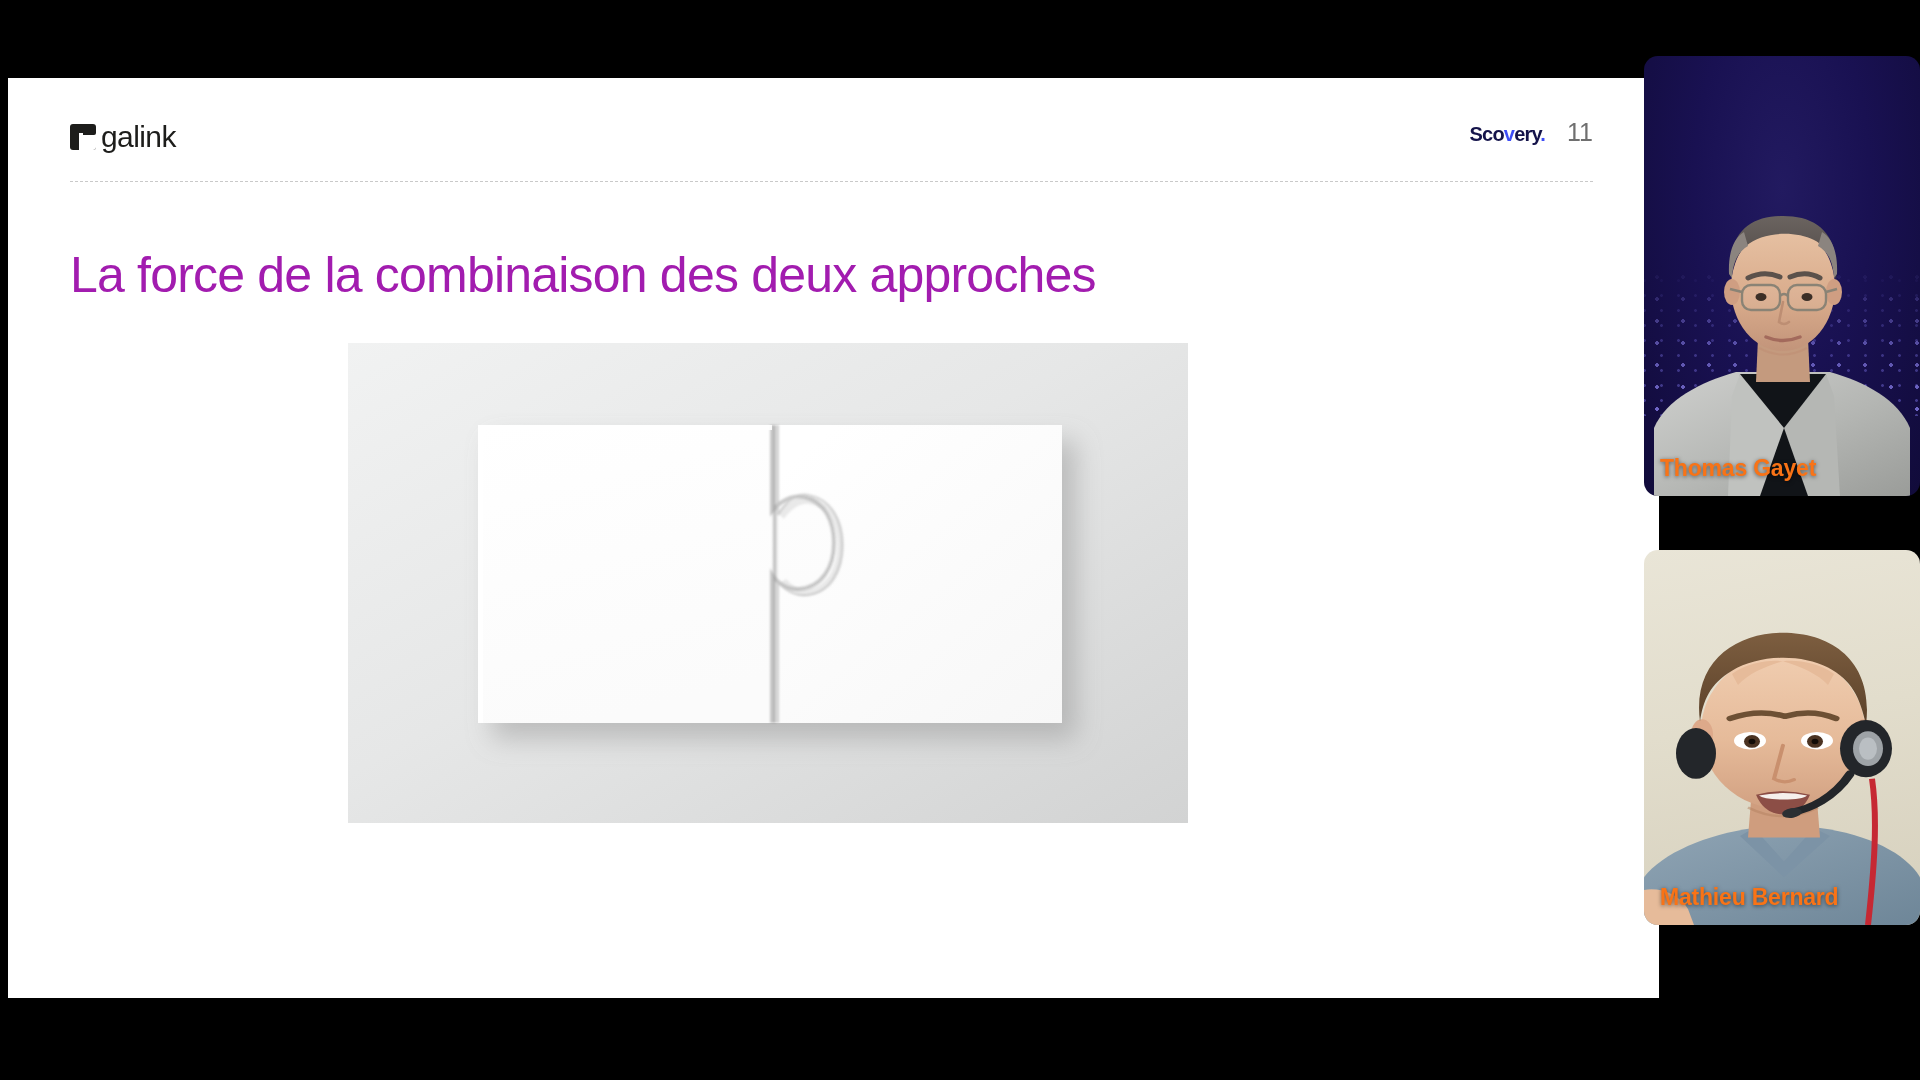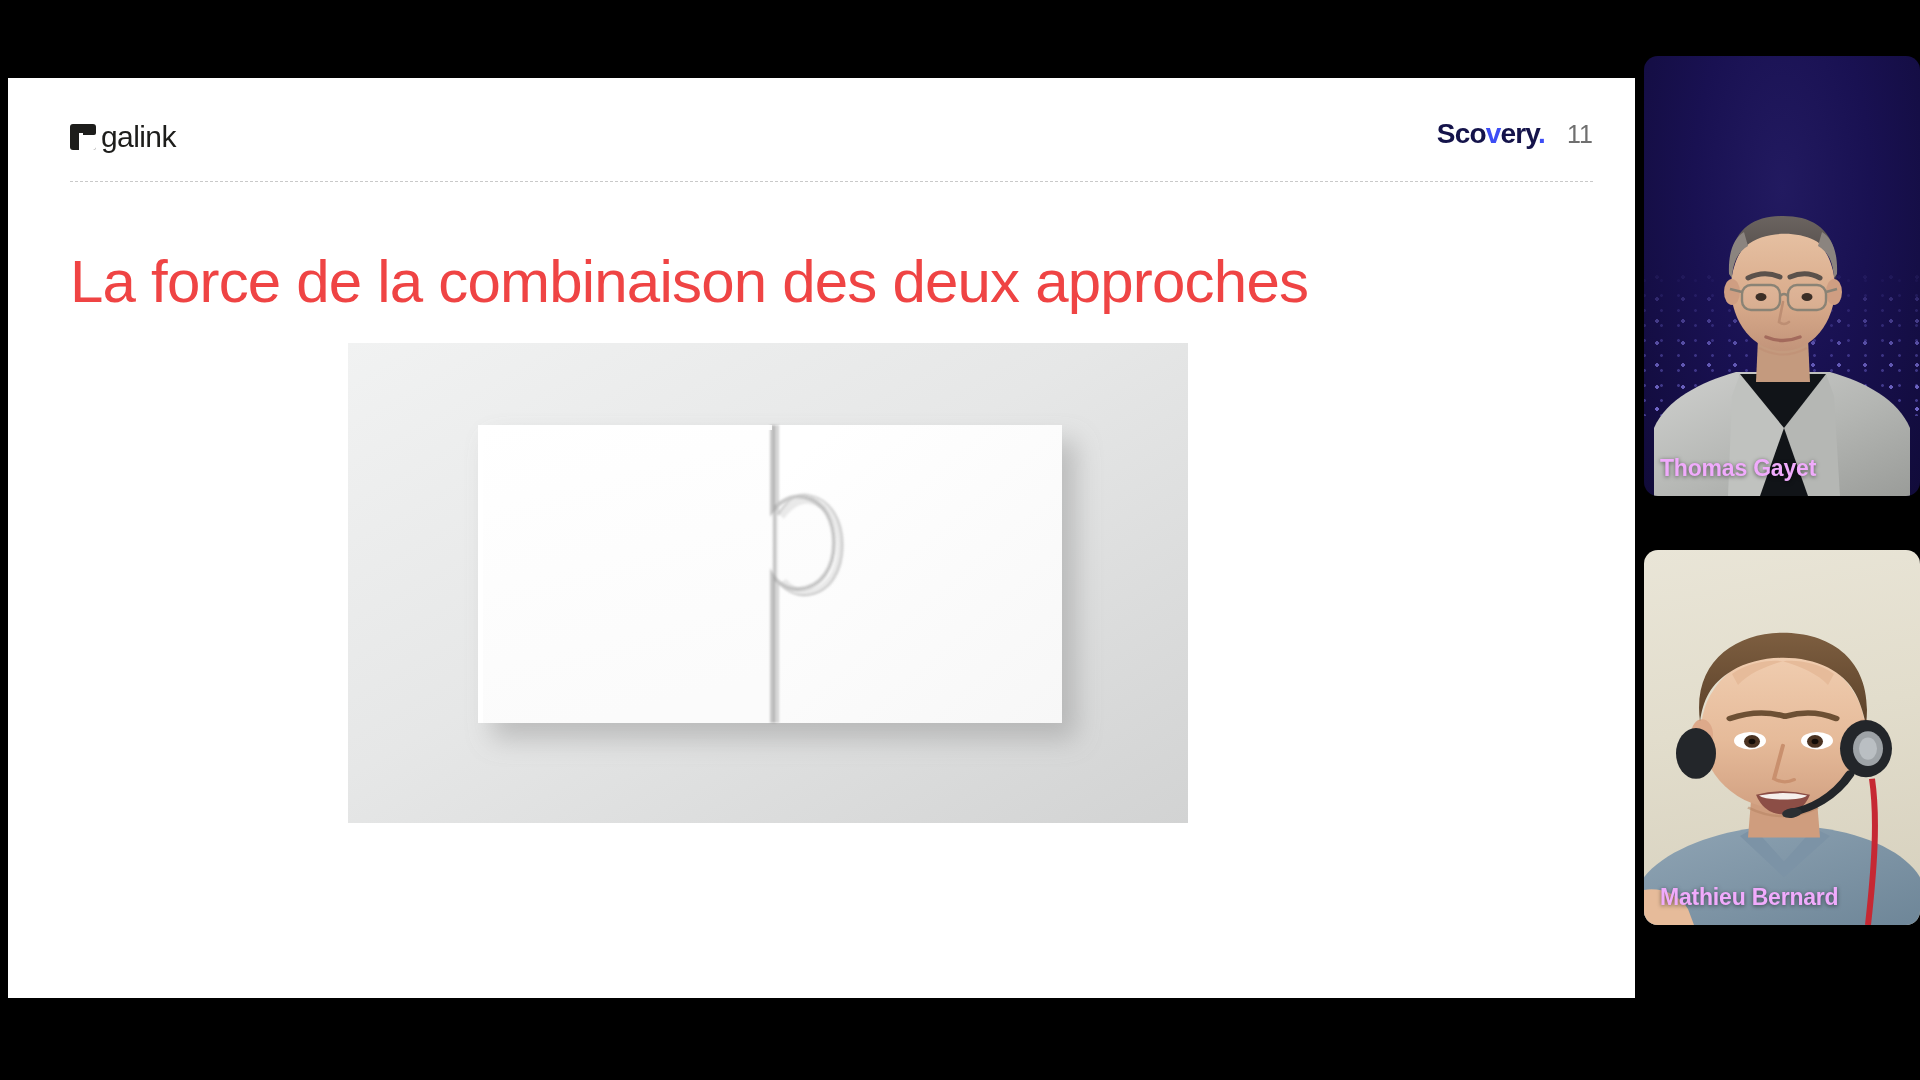--- a/index.html
+++ b/index.html
@@ -21,20 +21,21 @@
 
   
   #slide {
     position: absolute;
     left: 8px;
     top: 78px;
     width: 1627px;
     height: 920px;
     background: #ffffff;
     overflow: hidden;
+    padding-left: 24px;
   }
 
   
   .slide-header {
     position: absolute;
     left: 62px;
     top: 40px;
     width: 1523px;
     height: 48px;
   }
@@ -88,21 +89,21 @@
 
   .header-right {
     position: absolute;
     right: 0;
     top: 0;
     display: flex;
     align-items: baseline;
     gap: 22px;
   }
   .scovery-logo {
-    font-size: 28px;
+    font-size: 20px;
     font-weight: bold;
     color: #14134a;
     letter-spacing: -0.8px;
     white-space: nowrap;
   }
   .scovery-logo .accent { color: #3d4df5; }
   .page-number {
     font-size: 25px;
     font-weight: 400;
     color: #6f6f6f;
@@ -115,25 +116,25 @@
     top: 103px;
     width: 1523px;
     height: 0;
     border-top: 1.5px dashed #c9c9c9;
   }
 
   
   .slide-title {
     position: absolute;
     left: 62px;
-    top: 129px;
+    top: 135px;
     width: 1450px;
-    font-size: 60px;
+    font-size: 50px;
     font-weight: 500;
-    color: #ef4444;
+    color: #a21caf;
     letter-spacing: -0.8px;
     line-height: 1.15;
   }
 
   
   .puzzle-figure {
     position: absolute;
     left: 340px;
     top: 265px;
     width: 840px;
@@ -158,21 +159,21 @@
   }
   #tile-top { top: 56px; height: 440px; }
   #tile-bottom { top: 550px; height: 375px; }
 
   .tile-name {
     position: absolute;
     left: 16px;
     bottom: 14px;
     font-size: 23px;
     font-weight: bold;
-    color: #f0abfc;
+    color: #f97316;
     text-shadow: 0 1px 4px rgba(0,0,0,.55);
     letter-spacing: -0.2px;
     z-index: 5;
     margin-top: 28px;
   }
 
   .tile-canvas {
     position: absolute;
     left: 0; top: 0;
     width: 100%;

